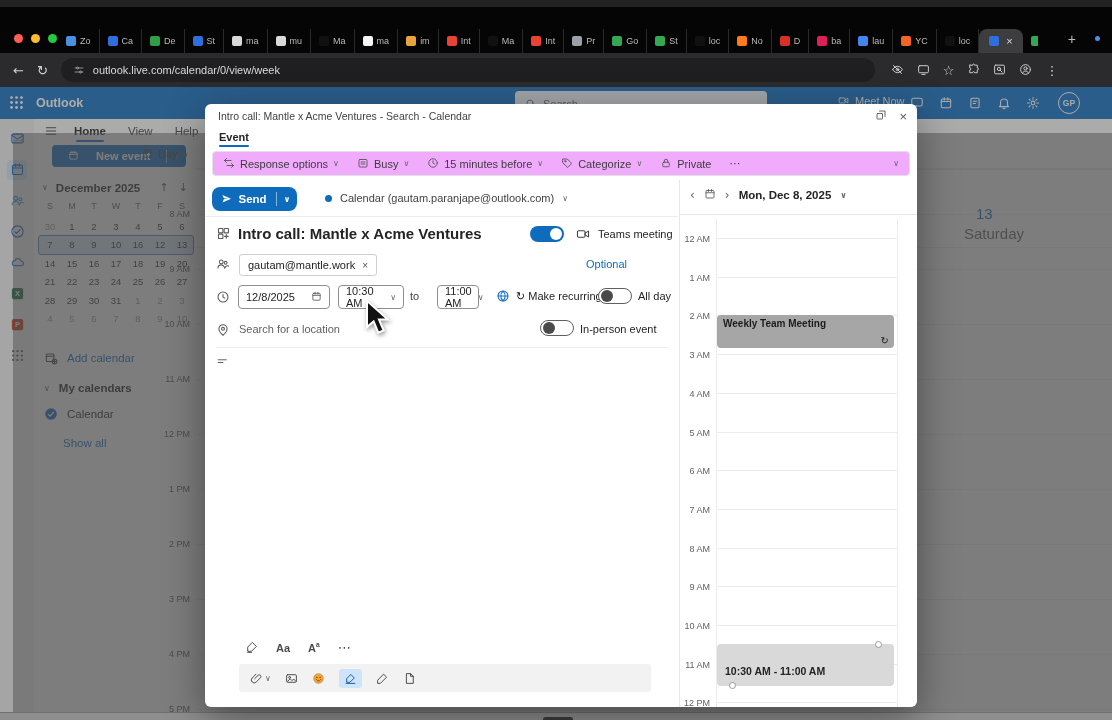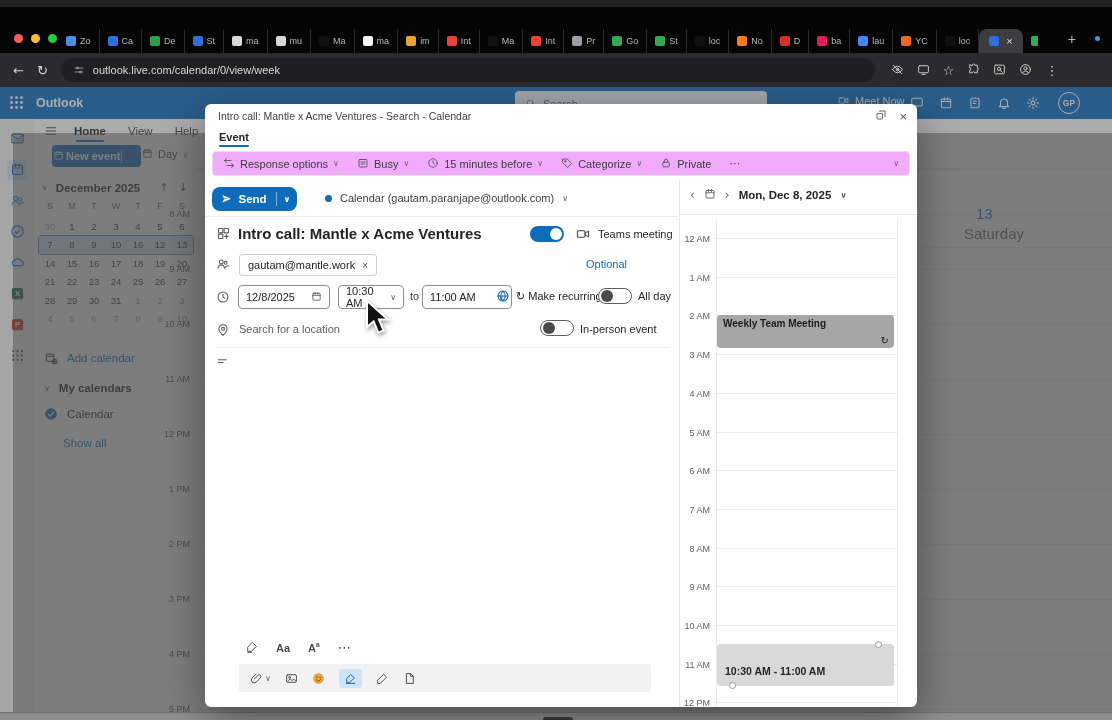--- a/index.html
+++ b/index.html
@@ -41,21 +41,21 @@
     font-size:8.5px;font-weight:700;display:flex;align-items:center;justify-content:center;box-sizing:border-box;}
   .o-ribbon{position:absolute;left:34px;top:32px;right:0;height:24px;background:#fff;display:flex;align-items:center;}
   .hamburger{margin-left:10px;font-size:14px;color:#424242;}
   #ribbon-tabs{display:flex;gap:22px;margin-left:16px;font-size:11.5px;color:#424242;}
   .rtab{position:relative;padding:3px 0;}
   .rtab.active{font-weight:700;color:#242424;}
   .rtab.active::after{content:"";position:absolute;left:2px;right:2px;bottom:-2px;height:2.5px;background:#0f6cbd;border-radius:2px;}
   .o-toolbar{position:absolute;left:34px;top:56px;right:0;height:26px;background:#fff;border-bottom:1px solid #e8e8e8;}
   .newevent-btn{position:absolute;left:18px;top:2px;height:22px;background:#0f6cbd;border-radius:4px;color:#fff;
     font-size:11px;font-weight:600;display:flex;align-items:center;}
-  .newevent-btn .part{padding:0 1px;display:flex;gap:2px;align-items:center;}
+  .newevent-btn .part{padding:0 16px;display:flex;gap:17px;align-items:center;}
   .newevent-btn .split{width:1px;height:13px;background:rgba(255,255,255,.5);}
   .newevent-btn .chev{padding:0 6px;font-size:8px;}
   .day-sel{position:absolute;left:108px;top:5px;display:flex;gap:5px;align-items:flex-end;font-size:11px;color:#424242;}
   .chev{font-size:8px;color:#666;font-family:"DejaVu Sans",sans-serif;}
 
   .rail{position:absolute;left:0;top:32px;width:34px;height:593px;background:#f4f4f4;display:flex;flex-direction:column;
     align-items:center;padding-top:10px;gap:11px;box-sizing:border-box;}
   .rail-item{width:20px;height:20px;display:flex;align-items:center;justify-content:center;font-size:15px;}
   .rail-item.selected{background:#d5e7f8;border-radius:4px;}
 
@@ -674,21 +674,21 @@
       <span style="margin-left:auto"><svg viewBox="0 0 24 24" class="svgi" fill="none" stroke="currentColor" stroke-width="1.8" stroke-linecap="round" stroke-linejoin="round">
             <rect x="4" y="5" width="16" height="15" rx="2"></rect>
             <path d="M4 9.5h16M9 3v4M15 3v4"></path>
           </svg></span>
     </div>
     <div class="inputbox" style="left:133px;top:181px;width:66px">
       <span>10:30 AM</span>
       <span class="chev" style="margin-left:auto">∨</span>
     </div>
     <span class="lbl" style="left:205px;top:186px;color:#424242">to</span>
-    <div class="inputbox" style="left:217px;top:181px;width:90px">
+    <div class="inputbox" style="left:232px;top:181px;width:42px">
       <span>11:00 AM</span>
       <span class="chev" style="margin-left:auto">∨</span>
     </div>
     <span class="row-icon blue" style="left:291px;top:184px;font-size:14px;color:#0f6cbd"><svg viewBox="0 0 24 24" class="svgi" fill="none" stroke="currentColor" stroke-width="1.8" stroke-linecap="round" stroke-linejoin="round">
           <circle cx="12" cy="12" r="8.5"></circle>
           <path d="M3.5 12h17M12 3.5c2.5 2.3 3.8 5.2 3.8 8.5s-1.3 6.2-3.8 8.5c-2.5-2.3-3.8-5.2-3.8-8.5s1.3-6.2 3.8-8.5z"></path>
         </svg></span>
     <span class="lbl blue" style="left:311px;top:186px">
       <span class="gl">↻</span>
       <span>Make recurring</span>

